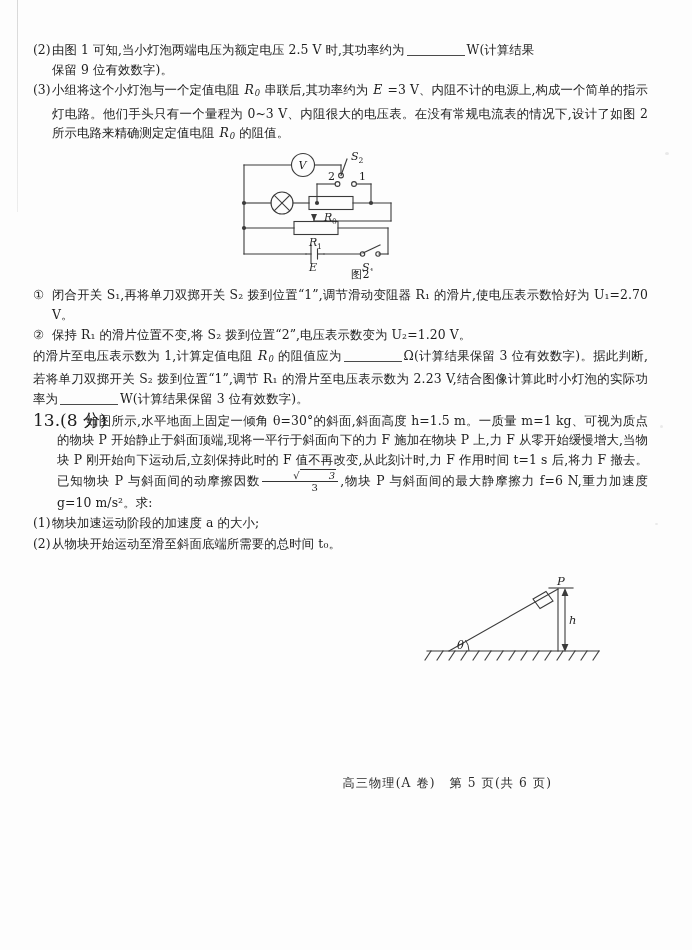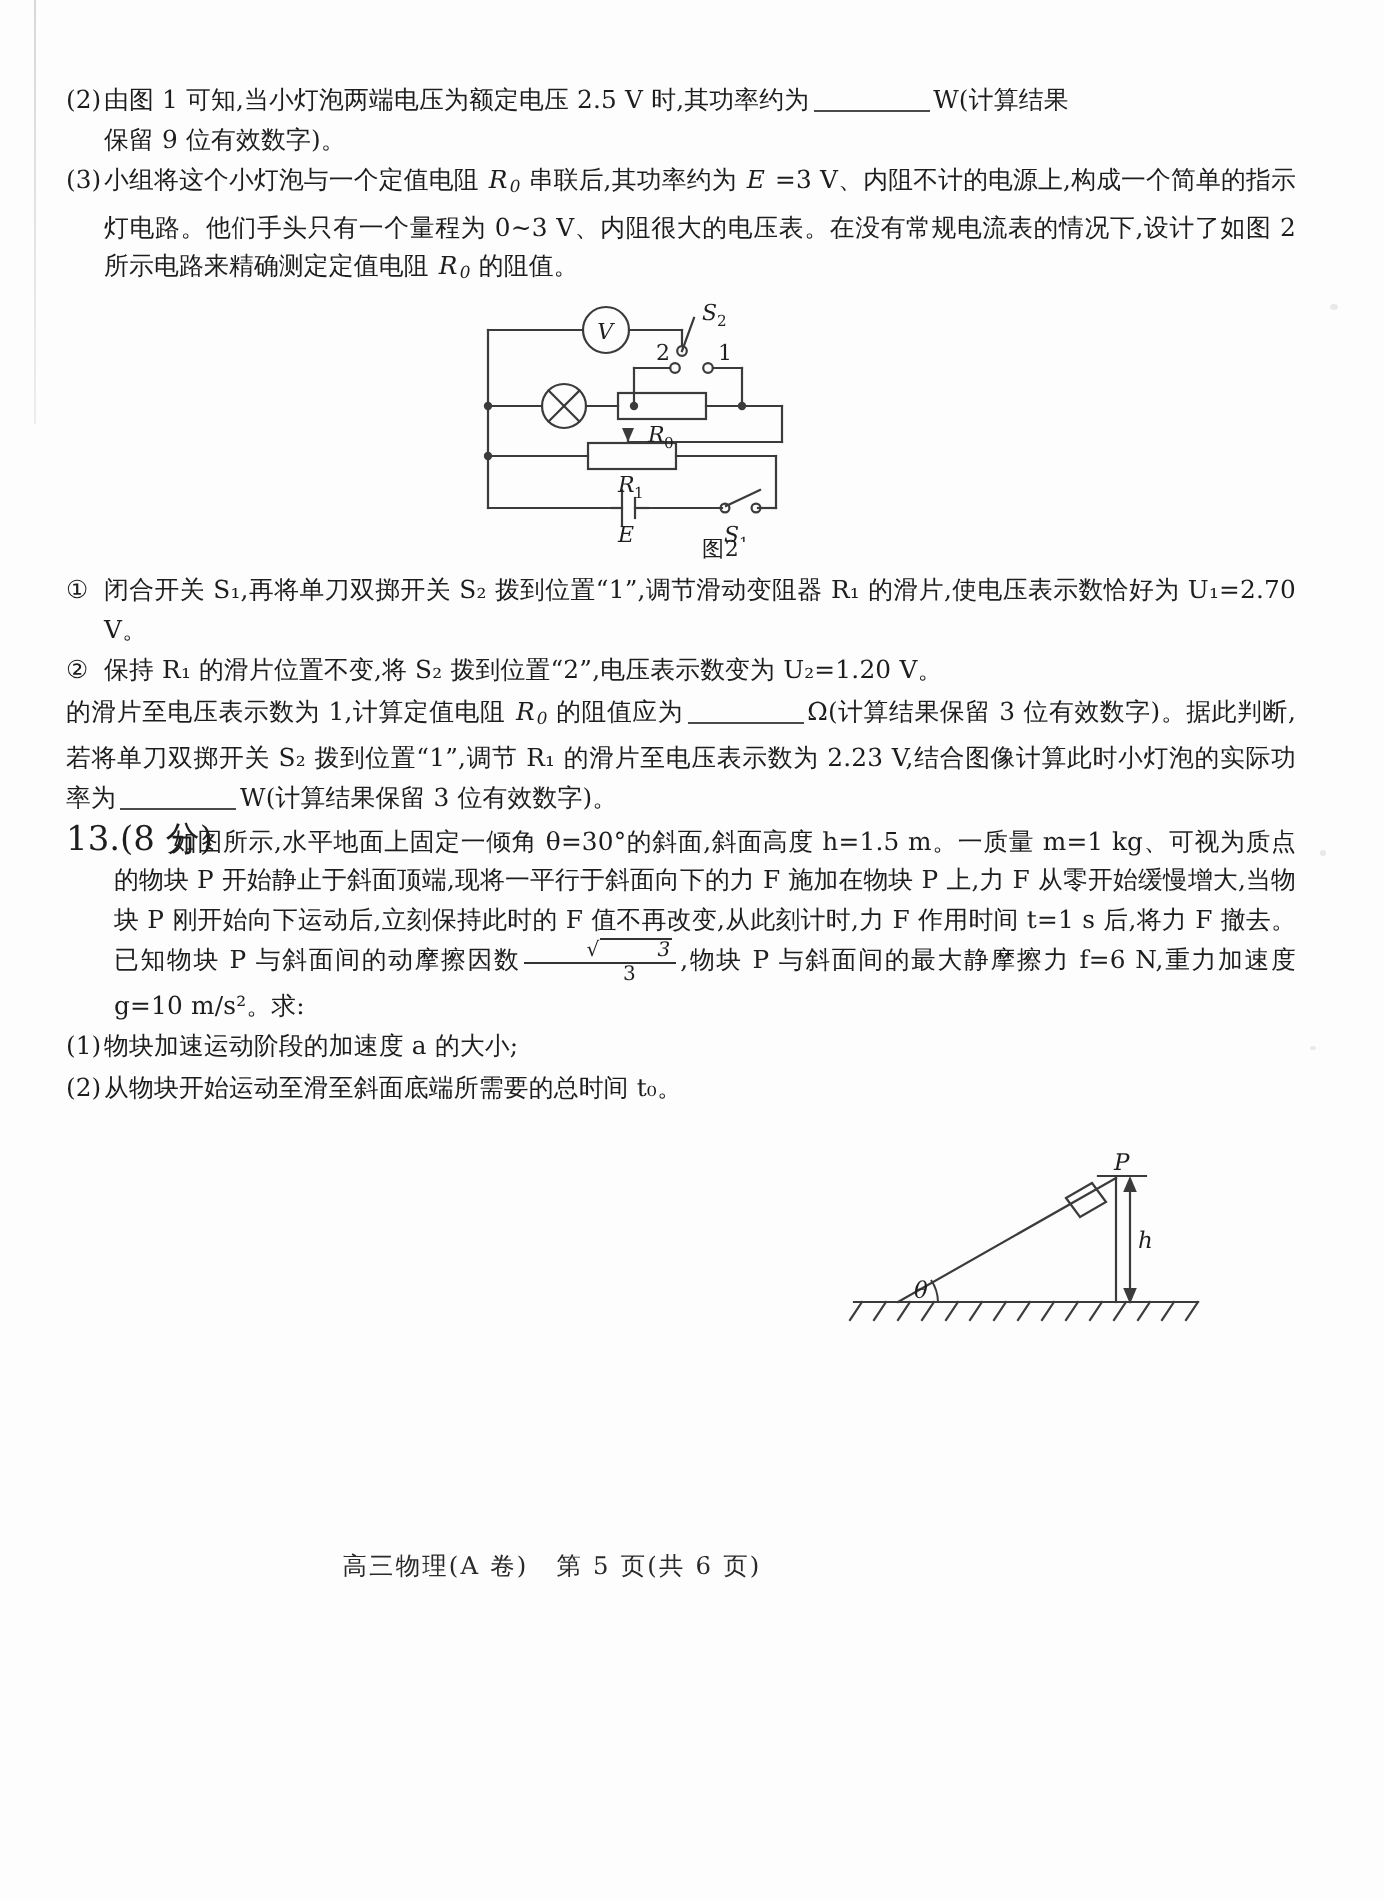--- a/index.html
+++ b/index.html
@@ -141,21 +141,21 @@
     margin-top: 2px;
   }
   .fig3 { position: absolute; left: 388px; top: 0; }
 
   
   .footer {
     position: absolute;
     left: 0;
     top: 775px;
     width: 552px;
-    text-align: center;
+    text-align: right;
     font-size: 12.2px;
     letter-spacing: 1.1px;
     color: #2a2a2a;
   }
   .footer .gap { display: inline-block; width: 14px; }
 
   svg text {
     font-family: "DejaVu Serif", "Liberation Serif", serif;
   }
 </style>

